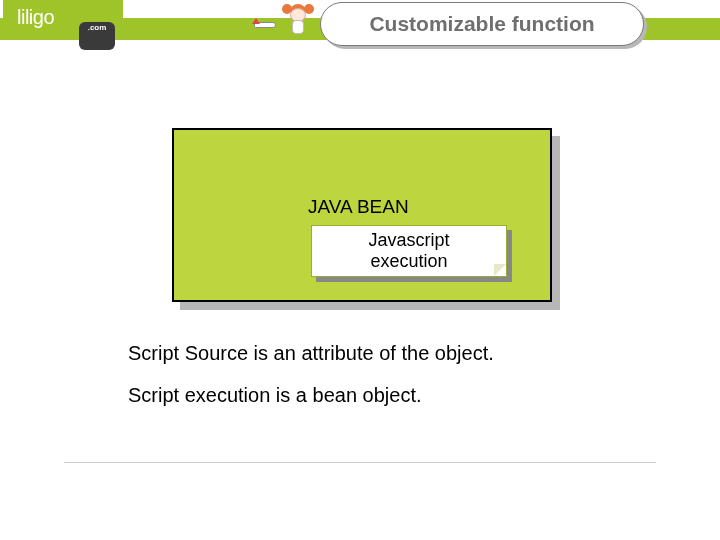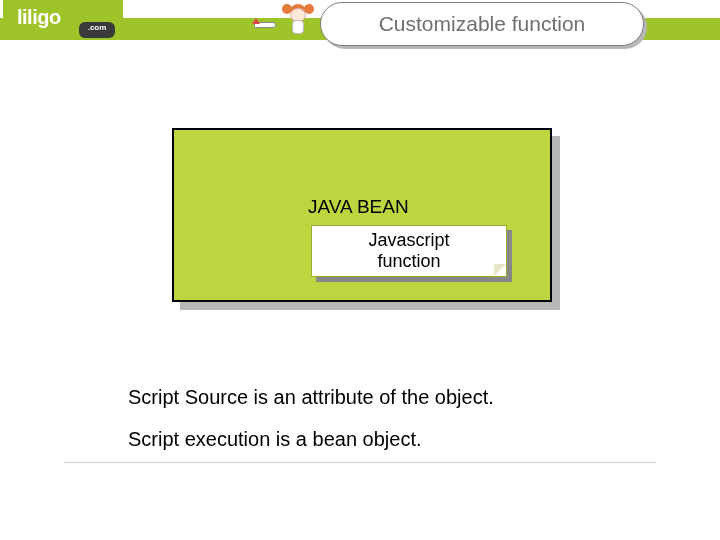--- a/index.html
+++ b/index.html
@@ -34,29 +34,29 @@
     height: 38px;
     background: #9fc42a;
     border-radius: 0 0 20px 20px;
   }
   .logo-text {
     position: absolute;
     top: 6px;
     left: 14px;
     color: #ffffff;
     font-size: 20px;
-    font-weight: 700;
+    font-weight: 400;
     letter-spacing: -0.5px;
   }
   .logo-com {
     position: absolute;
     top: 22px;
     left: 76px;
     width: 36px;
-    height: 16px;
+    height: 28px;
     background: #3a3a3a;
     border-radius: 6px;
     color: #fff;
     font-size: 8px;
     text-align: center;
     line-height: 12px;
     font-weight: 700;
   }
   .mascot {
     position: absolute;
@@ -164,21 +164,21 @@
     background: #ffffff;
     border: 1px solid #7a7a7a;
     border-radius: 22px;
     display: flex;
     align-items: center;
     justify-content: center;
   }
   .title-pill span {
     color: #6f6f6f;
     font-size: 21px;
-    font-weight: 400;
+    font-weight: 700;
   }
   .bean-shadow {
     position: absolute;
     top: 136px;
     left: 180px;
     width: 380px;
     height: 174px;
     background: #b7b7b7;
   }
   .bean-box {
@@ -229,21 +229,20 @@
     width: 0;
     height: 0;
     border-top: 12px solid #e8e8c8;
     border-right: 12px solid transparent;
   }
   .desc {
     position: absolute;
     left: 128px;
     font-size: 20px;
     color: #000;
-    margin-top: 44px;
   }
   .desc1 { top: 342px; }
   .desc2 { top: 384px; }
   .footer-line {
     position: absolute;
     top: 462px;
     left: 64px;
     width: 592px;
     height: 0;
     border-top: 1px solid #cfcfcf;
@@ -277,20 +276,20 @@
   </div>
 </div>
 
 <div class="bean-shadow"></div>
 <div class="bean-box"></div>
 <div class="bean-label">JAVA BEAN</div>
 
 <div class="js-shadow"></div>
 <div class="js-box">
   <span style="white-space:pre-line;">Javascript
-function</span>
+execution</span>
 </div>
 <div class="js-corner"></div>
 
 <div class="desc desc1">Script Source is an attribute of the object.</div>
 <div class="desc desc2">Script execution is a bean object.</div>
 
 <div class="footer-line"></div>
 
 </body></html>

